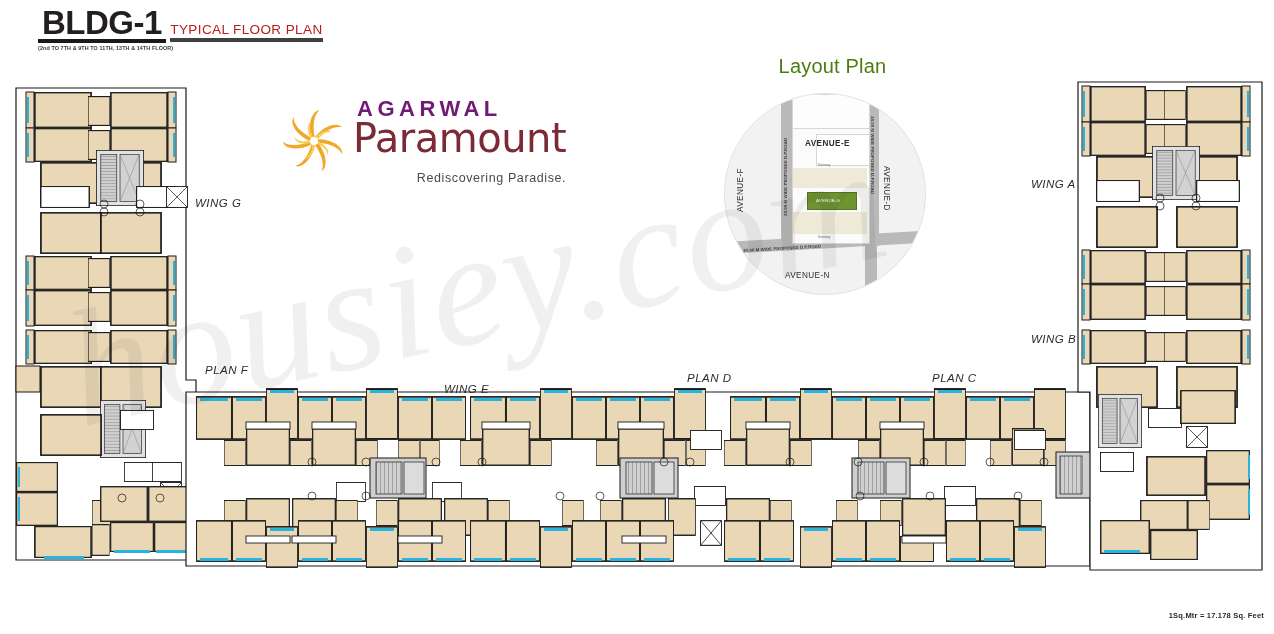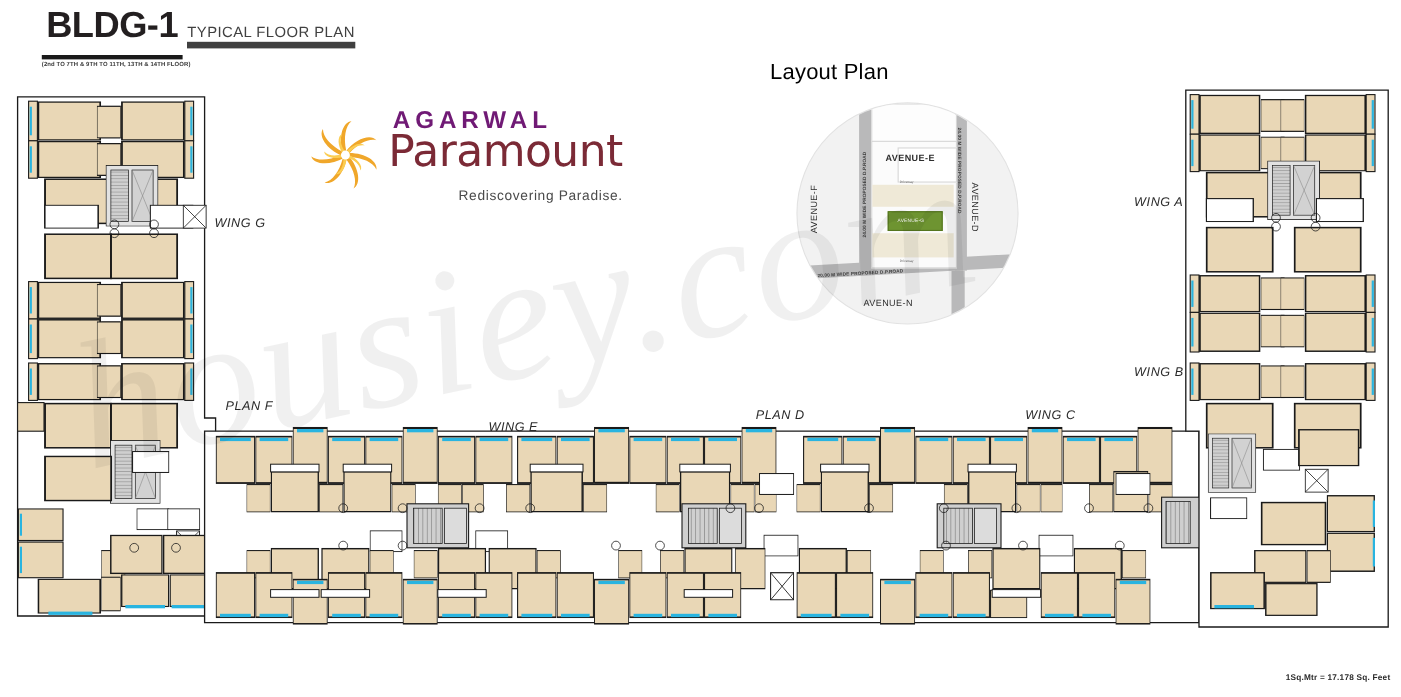--- a/index.html
+++ b/index.html
@@ -18,25 +18,25 @@
     font-size:165px;font-style:italic;letter-spacing:2px;
     color:#000;opacity:0.055;
     transform:rotate(-12deg);transform-origin:left top;
     white-space:nowrap;pointer-events:none;user-select:none;z-index:60;
   }
 
   
   #title-block{position:absolute;left:38px;top:6px;z-index:30;}
   #bldg-title{
     font-size:33px;font-weight:bold;letter-spacing:-0.5px;line-height:1;
-    padding:0 4px 11px 4px;border-bottom:4px solid #1a1a1a;display:inline-block;
+    padding:0 4px 0 4px;border-bottom:4px solid #1a1a1a;display:inline-block;
   }
   #floor-plan-label{
-    margin-top:9px;font-size:13.5px;letter-spacing:0.4px;color:#404040;
-    border-bottom:6px solid #404040;display:inline-block;padding-bottom:1px;
+    margin-top:9px;font-size:13.5px;letter-spacing:0.4px;color:#b91c1c;
+    border-bottom:4px solid #404040;display:inline-block;padding-bottom:1px;
     white-space:nowrap;
   }
   #floor-range{
     margin-top:2px;font-size:5.4px;letter-spacing:0.1px;color:#3a3a3a;
     white-space:nowrap;font-weight:bold;
   }
 
   
   #brand{position:absolute;left:283px;top:98px;z-index:30;display:flex;align-items:center;}
   #brand-mark{width:62px;height:62px;position:relative;flex:0 0 auto;}
@@ -49,22 +49,22 @@
     font-size:40px;color:#7b2a36;letter-spacing:-0.5px;margin-top:-2px;
     font-family:"DejaVu Sans","Liberation Sans",sans-serif;font-weight:500;
   }
   #brand-tag{
     font-size:12.5px;color:#4a4a4a;letter-spacing:0.6px;margin-top:14px;text-align:right;
   }
 
   
   #layout-plan{position:absolute;left:700px;top:55px;width:265px;height:230px;z-index:30;}
   #layout-title{
-    position:absolute;left:0;top:0;width:265px;text-align:left;
-    font-size:20px;color:#000000;letter-spacing:0.2px;
+    position:absolute;left:0;top:0;width:265px;text-align:center;
+    font-size:20px;color:#4d7c0f;letter-spacing:0.2px;
   }
   #layout-circle{
     position:absolute;left:24px;top:38px;width:200px;height:200px;border-radius:50%;
     background:#f2f2f2;overflow:hidden;border:1px solid #e2e2e2;
   }
   .lp-road{position:absolute;background:#b9b9ba;}
   .lp-plot{position:absolute;background:#fdfdfd;border:1px solid #d6d6d6;}
   .lp-green{position:absolute;background:#6e9431;border:1px solid #55761f;}
   .lp-trees{position:absolute;background:#efe9d7;}
   .lp-label{
@@ -620,21 +620,21 @@
       <circle cx="860" cy="496" r="4"></circle>
         <circle cx="930" cy="496" r="4"></circle>
       <circle cx="1018" cy="496" r="4"></circle>
       <circle cx="122" cy="498" r="4"></circle>
         <circle cx="160" cy="498" r="4"></circle>
     </g>
   </svg>
 
   <div class="wing-label" style="left:1031px;top:178px;">WING A</div>
   <div class="wing-label" style="left:1031px;top:333px;">WING B</div>
-  <div class="wing-label" style="left:932px;top:372px;">WING C</div>
+  <div class="wing-label" style="left:932px;top:372px;">PLAN C</div>
   <div class="wing-label" style="left:687px;top:372px;">PLAN D</div>
   <div class="wing-label" style="left:444px;top:383px;">WING E</div>
   <div class="wing-label" style="left:205px;top:364px;">PLAN F</div>
   <div class="wing-label" style="left:195px;top:197px;">WING G</div>
 
   <div id="scale-note">1Sq.Mtr = 17.178 Sq. Feet</div>
 
 </div>
 
 </body></html>

